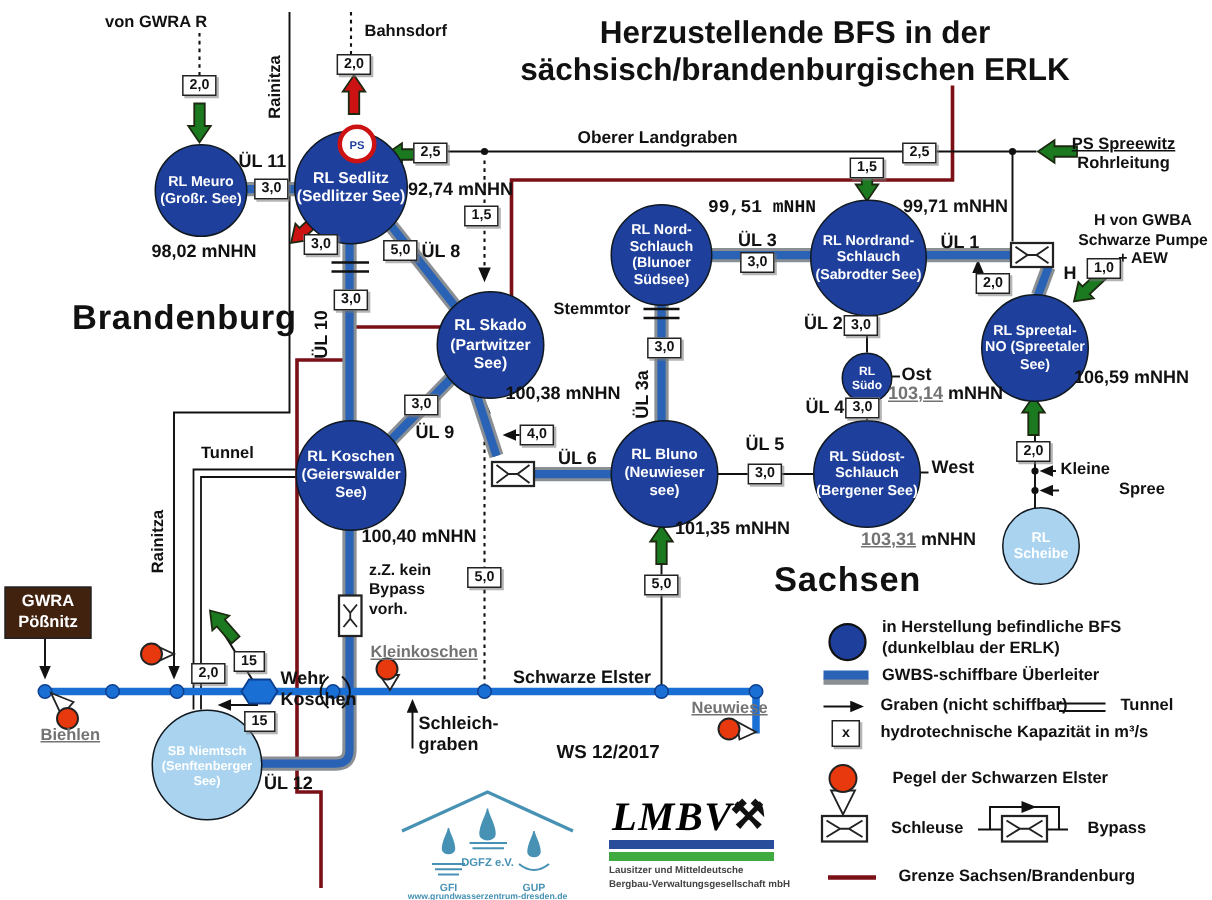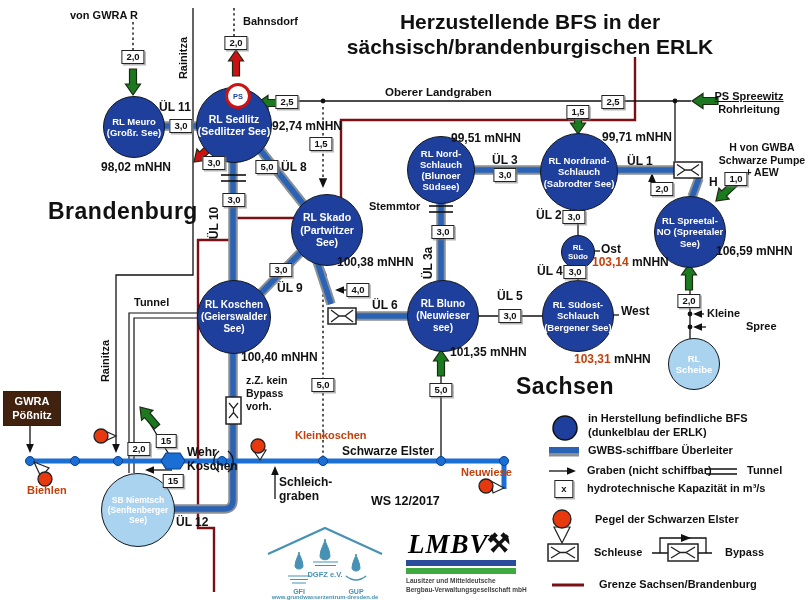--- a/index.html
+++ b/index.html
@@ -3,21 +3,21 @@
 <meta charset="utf-8">
 <style>
   html,body{margin:0;padding:0;background:#fff;}
   #stage{position:relative;width:808px;height:600px;background:#fff;overflow:hidden;
          font-family:"Liberation Sans",sans-serif;}
   svg{position:absolute;left:0;top:0;z-index:1;}
   .lbl{position:absolute;z-index:3;font-weight:bold;font-size:11px;color:#111;white-space:nowrap;line-height:1.2;}
   .ct{transform:translate(-50%,-50%);}
   .vert{transform:translate(-50%,-50%) rotate(-90deg);}
   .elev{font-size:12px;}
-  .red{color:#c2410c;}
+  .red{color:#737373;text-decoration:underline;}
   .ul{font-size:12px;}
   .big{font-size:23px;letter-spacing:.5px;}
   .title{font-size:21px;}
   .cap{position:absolute;z-index:4;transform:translate(-50%,-50%);background:#fff;border:1.6px solid #222;
        padding:0px 4px;font-weight:bold;font-size:9.5px;color:#111;box-shadow:1.5px 1.5px 0 rgba(120,120,120,.55);
        line-height:12px;white-space:nowrap;}
   .node{position:absolute;z-index:2;border-radius:50%;background:#1e3f9b;border:1.7px solid #101820;color:#fff;
         display:flex;align-items:center;justify-content:center;text-align:center;font-weight:bold;font-size:10px;
         line-height:1.18;}
   .node.light{background:#a9d3ef;}
@@ -229,21 +229,21 @@
 <div class="node" style="left:542px;top:280px;width:70px;height:70px;font-size:9.5px;">RL Südost- Schlauch (Bergener See)</div>
 <div class="node" style="left:407px;top:280px;width:70px;height:70px;font-size:10px;">RL Bluno (Neuwieser see)</div>
 <div class="node light" style="left:668px;top:338px;width:50px;height:50px;font-size:9.5px;">RL Scheibe</div>
 <div class="node light" style="left:101px;top:473px;width:72px;height:72px;font-size:8.5px;">SB Niemtsch (Senftenberger See)</div>
 <div class="badge" style="left:225px;top:83px;width:20px;height:20px;">PS</div>
 
 <div class="lbl elev" style="left:101px;top:160px;">98,02 mNHN</div>
 <div class="lbl elev" style="left:272px;top:119px;">92,74 mNHN</div>
 <div class="lbl elev" style="left:337px;top:255px;">100,38 mNHN</div>
 <div class="lbl elev" style="left:241px;top:350px;">100,40 mNHN</div>
-<div class="lbl elev" style="left:451px;top:131px;">99,51 mNHN</div>
+<div class="lbl elev" style="left:472px;top:131px;font-family:Liberation Mono, monospace;">99,51 mNHN</div>
 <div class="lbl elev" style="left:602px;top:130px;">99,71 mNHN</div>
 <div class="lbl elev" style="left:716px;top:244px;">106,59 mNHN</div>
 <div class="lbl elev" style="left:450px;top:345px;">101,35 mNHN</div>
 <div class="lbl elev" style="left:592px;top:255px;"><span class="red">103,14</span> <span>mNHN</span></div>
 <div class="lbl elev" style="left:574px;top:352px;"><span class="red">103,31</span> <span>mNHN</span></div>
 
 <div class="lbl" style="left:70px;top:9px;">von GWRA R</div>
 <div class="lbl" style="left:243px;top:15px;">Bahnsdorf</div>
 <div class="lbl" style="left:385px;top:86px;font-size:11.5px;">Oberer Landgraben</div>
 <div class="lbl blk" style="left:706px;top:90px;width:86px;font-size:11px;">
@@ -262,21 +262,21 @@
 <div class="lbl" style="left:369px;top:200px;">Stemmtor</div>
 <div class="lbl" style="left:601px;top:242px;font-size:12px;">Ost</div>
 <div class="lbl" style="left:621px;top:304px;font-size:12px;">West</div>
 <div class="lbl" style="left:707px;top:307px;">Kleine</div>
 <div class="lbl" style="left:710px;top:320px;margin-left:36px;">Spree</div>
 <div class="lbl" style="left:187px;top:445px;font-size:12px;">
   <div>Wehr</div>
   <div>Koschen</div>
 </div>
 <div class="lbl" style="left:246px;top:374px;width:42px;font-size:10.5px;white-space:normal;line-height:13px;">z.Z. kein Bypass vorh.</div>
-<div class="lbl red" style="left:247px;top:429px;margin-left:48px;">Kleinkoschen</div>
+<div class="lbl red" style="left:247px;top:429px;">Kleinkoschen</div>
 <div class="lbl red" style="left:461px;top:466px;">Neuwiese</div>
 <div class="lbl red" style="left:27px;top:484px;">Biehlen</div>
 <div class="lbl" style="left:342px;top:444px;font-size:12px;">Schwarze Elster</div>
 <div class="lbl" style="left:279px;top:475px;font-size:12px;">
   <div>Schleich-</div>
   <div>graben</div>
 </div>
 <div class="lbl" style="left:371px;top:494px;font-size:12.5px;">WS 12/2017</div>
 <div class="brownbox" style="left:3px;top:391px;width:56px;height:31px;">
   <div>GWRA</div>

